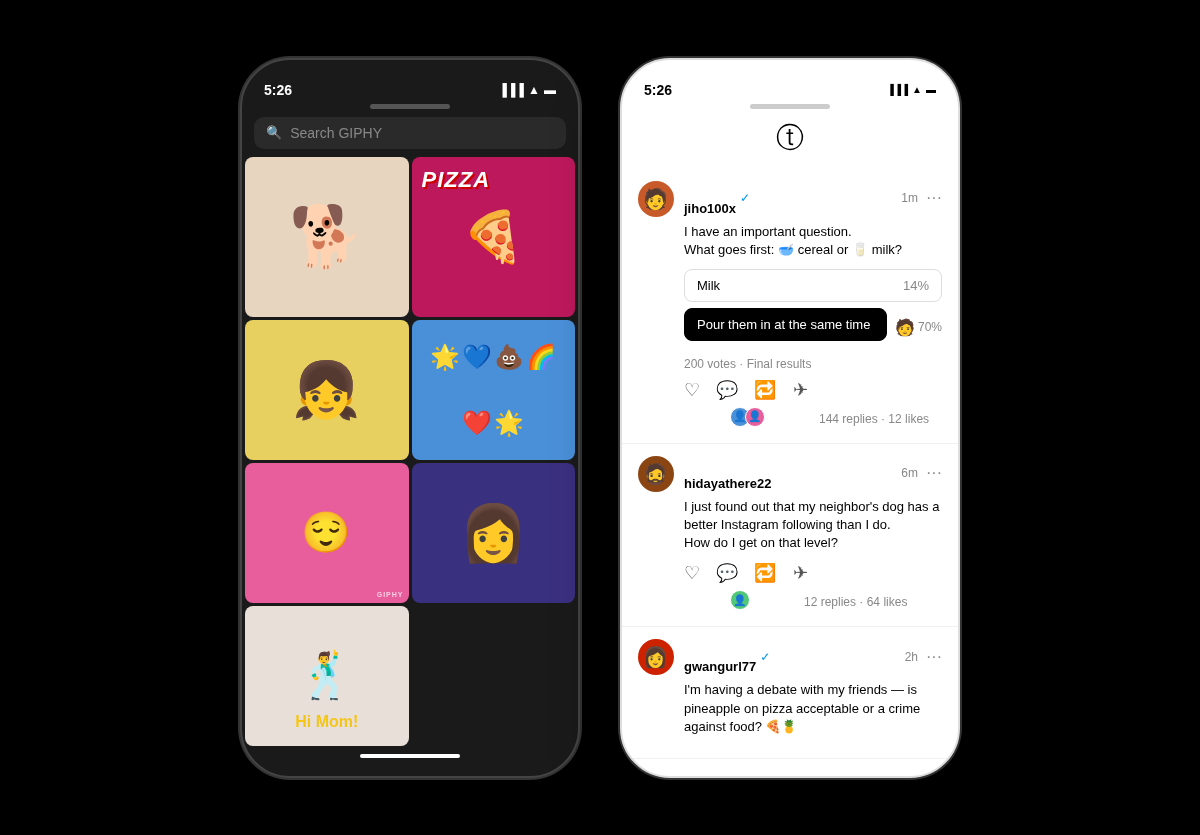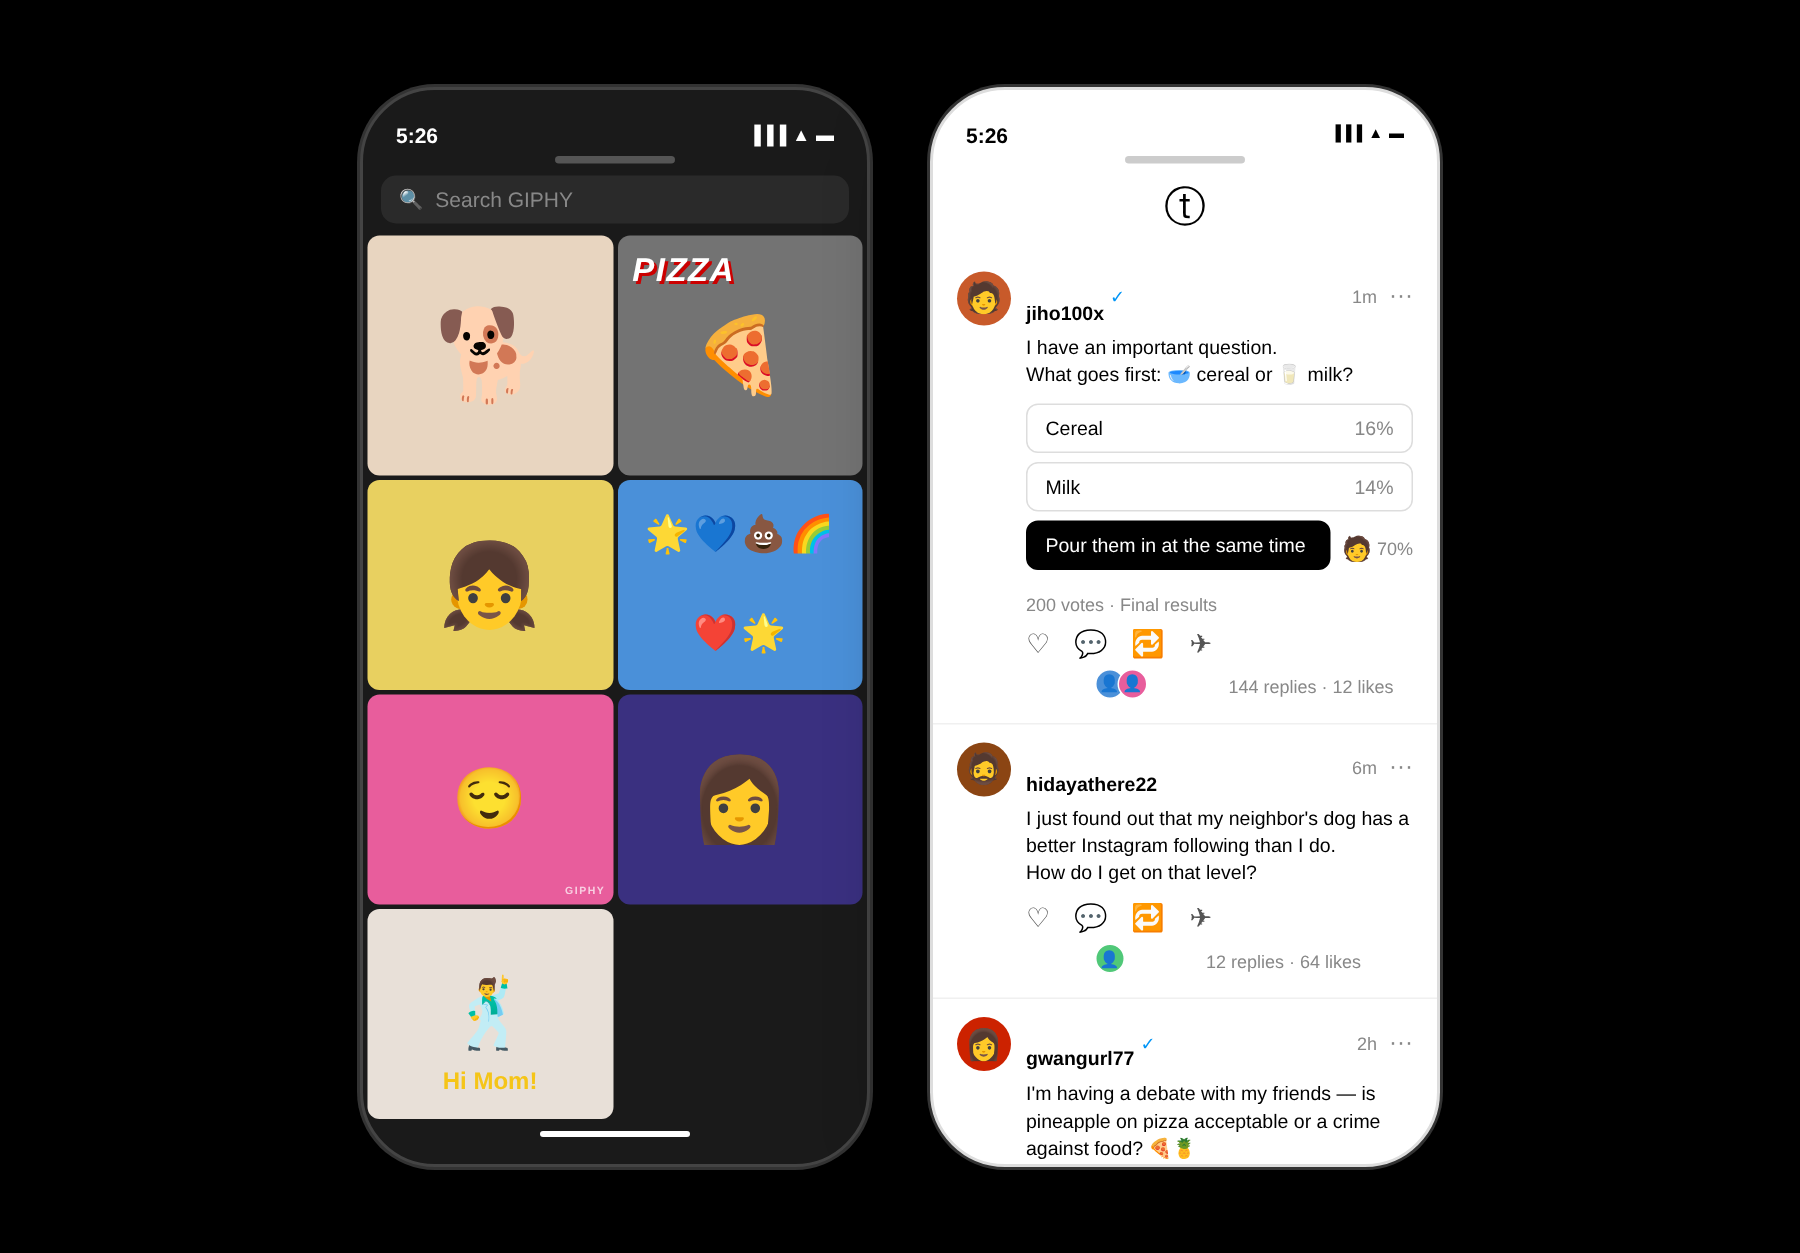--- a/index.html
+++ b/index.html
@@ -97,21 +97,21 @@
 
     
     .gif-dog {
       background: #e8d5c0;
       display: flex;
       align-items: center;
       justify-content: center;
       font-size: 60px;
     }
     .gif-pizza {
-      background: #737373;
+      background: #be185d;
       display: flex;
       align-items: center;
       justify-content: center;
       font-size: 50px;
       position: relative;
     }
     .gif-pizza-text {
       position: absolute;
       top: 10px;
       left: 10px;
@@ -462,24 +462,20 @@
           <span class="thread-more">···</span>
         </div>
       </div>
     </div>
     <div class="thread-content">
       I have an important question.<br>What goes first: 🥣 cereal or 🥛 milk?
     </div>
 
     <div class="poll-container">
       <div class="poll-option">
-        <span>Cereal</span>
-        <span class="poll-pct poll-pct-light">16%</span>
-      </div>
-      <div class="poll-option">
         <span>Milk</span>
         <span class="poll-pct poll-pct-light">14%</span>
       </div>
       <div style="display:flex;align-items:center;gap:8px;">
         <div class="poll-option poll-option-selected" style="flex:1;">
           <span>Pour them in at the same time</span>
           <span class="poll-pct poll-pct-dark"></span>
         </div>
         <div style="display:flex;align-items:center;gap:3px;">
           <span style="font-size:16px;">🧑</span>

